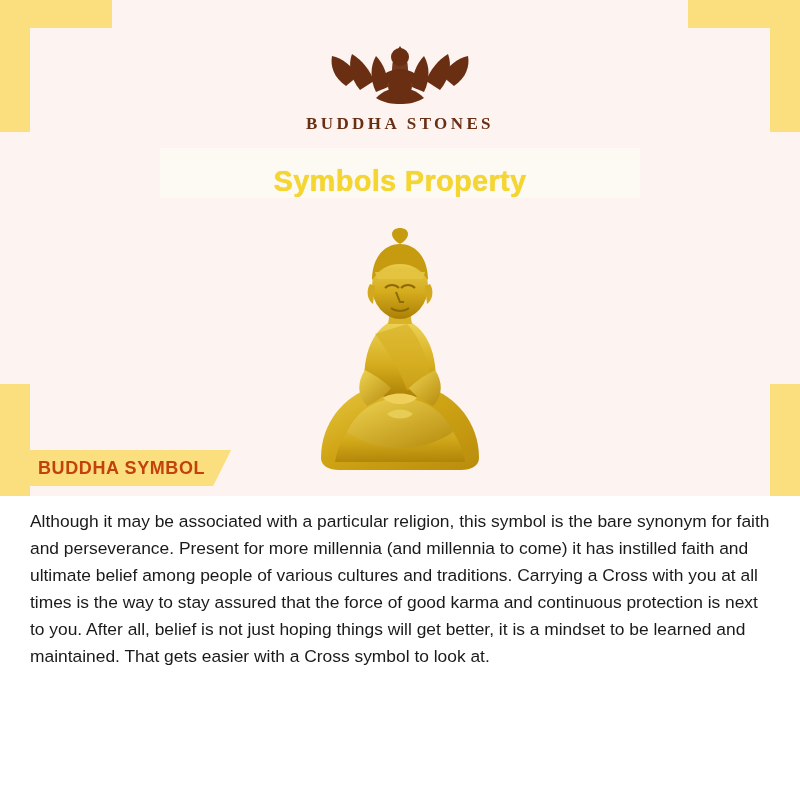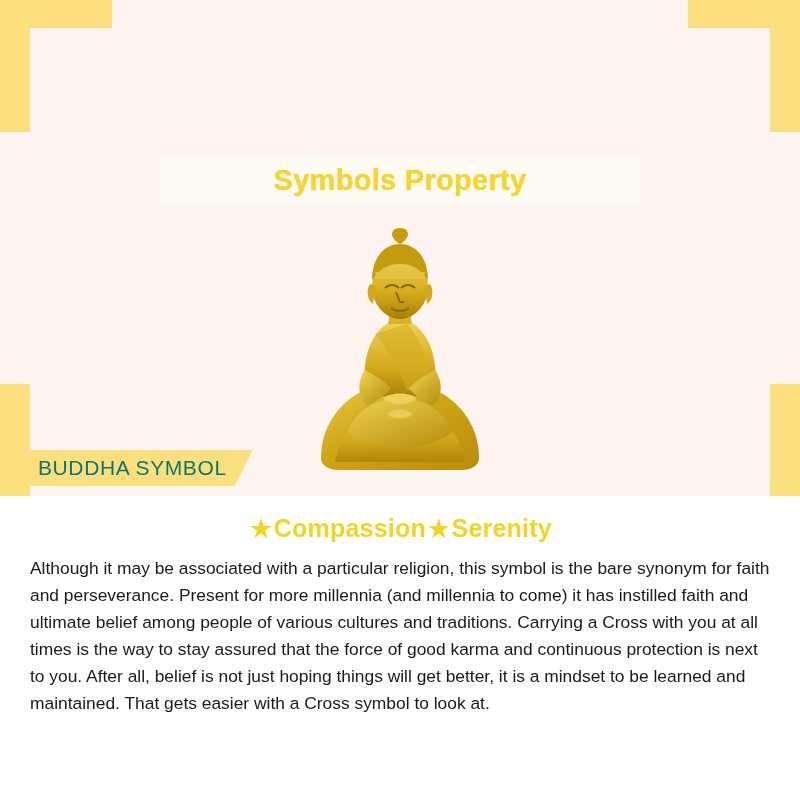--- a/index.html
+++ b/index.html
@@ -70,26 +70,26 @@
     letter-spacing: 3.4px;
     font-weight: bold;
     color: #6a2f12;
     font-family: "Liberation Serif", serif;
   }
 
   
   .title-band {
     position: absolute;
     left: 160px;
-    top: 155px;
+    top: 148px;
     width: 480px;
     height: 50px;
     background: #fdfaf4;
     display: flex;
-    align-items: center;
+    align-items: flex-end;
     justify-content: center;
   }
   .title-band .title-text {
     font-size: 29px;
     font-weight: bold;
     color: #f5d631;
     letter-spacing: 0.3px;
     text-shadow: 0 0 1px #e7c62a;
   }
 
@@ -110,23 +110,24 @@
     left: 16px;
     top: 450px;
     height: 36px;
     background: #fbdf7e;
     display: flex;
     align-items: center;
     padding: 0 26px 0 22px;
     clip-path: polygon(0 0, 100% 0, calc(100% - 18px) 100%, 0 100%);
   }
   .ribbon-label {
-    font-size: 21px;
-    color: #0f766e;
+    font-size: 18px;
+    color: #c2410c;
     letter-spacing: 0.6px;
+    font-weight: bold;
   }
 
   
   .lower-panel {
     position: absolute;
     left: 0; right: 0;
     top: 496px;
     bottom: 0;
     background: #ffffff;
   }
@@ -159,20 +160,47 @@
 
 <div class="page">
 
   <div class="corner corner-tl-1"></div>
   <div class="corner corner-tl-2"></div>
   <div class="corner corner-tr-1"></div>
   <div class="corner corner-tr-2"></div>
   <div class="corner corner-ml"></div>
   <div class="corner corner-mr"></div>
 
+  <div class="logo-block">
+    <span>
+      <svg class="logo-mark" width="168" height="86" viewBox="0 0 168 86" xmlns="http://www.w3.org/2000/svg">
+        <g fill="#6a2f12">
+
+          <path d="M30 62 C18 54 14 42 16 32 C26 34 36 42 42 52 Z"></path>
+          <path d="M44 66 C34 54 32 40 36 30 C46 36 54 46 58 57 Z"></path>
+          <path d="M60 68 C54 56 54 42 60 32 C68 40 72 52 72 63 Z"></path>
+
+          <path d="M138 62 C150 54 154 42 152 32 C142 34 132 42 126 52 Z"></path>
+          <path d="M124 66 C134 54 136 40 132 30 C122 36 114 46 110 57 Z"></path>
+          <path d="M108 68 C114 56 114 42 108 32 C100 40 96 52 96 63 Z"></path>
+
+          <path d="M84 22 C76 32 74 46 78 60 L90 60 C94 46 92 32 84 22 Z" opacity="0.95"></path>
+
+          <circle cx="84" cy="33" r="9"></circle>
+
+          <path d="M84 45 C72 45 62 53 58 63 C62 66 67 66 70 63 C74 57 79 53 84 53 C89 53 94 57 98 63 C101 66 106 66 110 63 C106 53 96 45 84 45 Z"></path>
+
+          <path d="M84 47 C77 47 72 54 72 62 C72 68 77 72 84 72 C91 72 96 68 96 62 C96 54 91 47 84 47 Z"></path>
+
+          <path d="M60 74 C68 66 76 64 84 64 C92 64 100 66 108 74 C100 79 92 80 84 80 C76 80 68 79 60 74 Z"></path>
+        </g>
+      </svg>
+    </span>
+    <div class="logo-text">BUDDHA STONES</div>
+  </div>
 
   <div class="title-band">
     <span class="title-text">Symbols Property</span>
   </div>
 
   <div class="buddha-wrap">
     <span>
       <svg width="210" height="290" viewBox="0 0 210 290" xmlns="http://www.w3.org/2000/svg">
         <defs>
           <linearGradient id="goldA" x1="0" y1="0" x2="1" y2="1">
@@ -225,19 +253,16 @@
         <path d="M135 84 C139 90 138 100 132 104 L130 86 Z" fill="#d2a81c"></path>
       </svg>
     </span>
   </div>
 
   <div class="ribbon">
     <span class="ribbon-label">BUDDHA SYMBOL</span>
   </div>
 
   <div class="lower-panel">
-    <div class="headline">
-      <span class="star">★</span><span>Compassion</span><span class="star">★</span><span>Serenity</span>
-    </div>
     <p class="body-copy">Although it may be associated with a particular religion, this symbol is the bare synonym for faith and perseverance. Present for more millennia (and millennia to come) it has instilled faith and ultimate belief among people of various cultures and traditions. Carrying a Cross with you at all times is the way to stay assured that the force of good karma and continuous protection is next to you. After all, belief is not just hoping things will get better, it is a mindset to be learned and maintained. That gets easier with a Cross symbol to look at.</p>
   </div>
 
 </div>
 
 </body></html>

